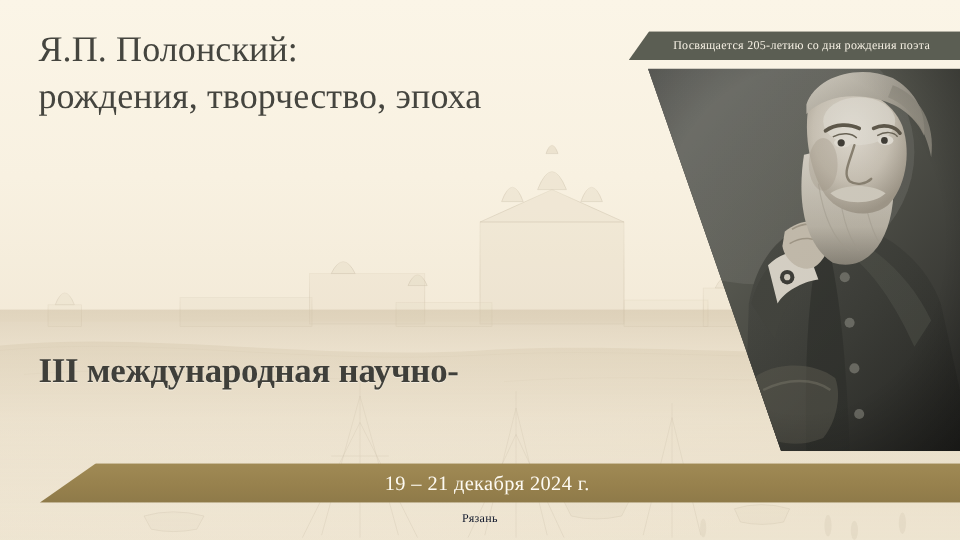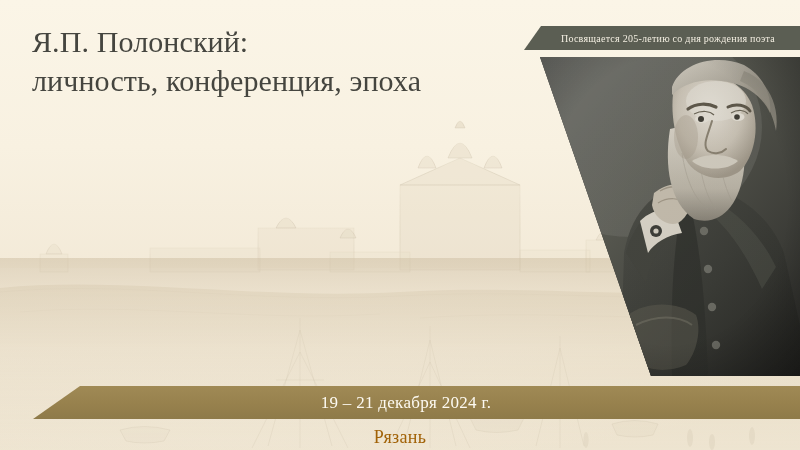--- a/index.html
+++ b/index.html
@@ -133,22 +133,22 @@
     letter-spacing: 0.3px;
     margin-left: 12px;
   }
 
   
   .city {
     position: absolute;
     left: 0; right: 0;
     top: 427px;
     text-align: center;
-    color: #a16207;
-    font-size: 18px;
+    color: #0f172a;
+    font-size: 10px;
     letter-spacing: 0.3px;
   }
 </style>
 </head>
 <body>
 
 <div id="poster">
 
   <div class="bg-paper"></div>
   <div class="bg-sky"></div>
@@ -275,21 +275,21 @@
         <ellipse cx="752" cy="436" rx="3" ry="9"></ellipse>
         <ellipse cx="586" cy="440" rx="2.6" ry="8"></ellipse>
       </g>
     </svg>
   </div>
 
   <div class="ground"></div>
 
   <div class="title-block">
     <div class="title-line-1">Я.П. Полонский:</div>
-    <div class="title-line-2">личность, конференция, эпоха</div>
+    <div class="title-line-2">рождения, творчество, эпоха</div>
   </div>
 
   <div class="ribbon">
     <span class="ribbon-text">Посвящается 205-летию со дня рождения  поэта</span>
   </div>
 
   <div class="portrait-panel">
     <svg viewBox="0 0 264 319" preserveAspectRatio="xMidYMid slice" aria-hidden="true">
       <defs>
         <linearGradient id="bgStudio" x1="0" y1="0" x2="1" y2="1">
@@ -387,20 +387,21 @@
       <rect x="0" y="0" width="264" height="319" fill="url(#bgStudio)" opacity="0.12"></rect>
       <radialGradient id="vig" cx="50%" cy="45%" r="75%">
         <stop offset="60%" stop-color="#000000" stop-opacity="0"></stop>
         <stop offset="100%" stop-color="#000000" stop-opacity="0.35"></stop>
       </radialGradient>
       <rect x="0" y="0" width="264" height="319" fill="url(#vig)"></rect>
     </svg>
   </div>
 
   <div class="conf-block">
+    <div>III международная научно-</div>
   </div>
 
   <div class="date-band">
     <span class="date-text">19 – 21 декабря 2024 г.</span>
   </div>
 
   <div class="city">Рязань</div>
 
 </div>
 

